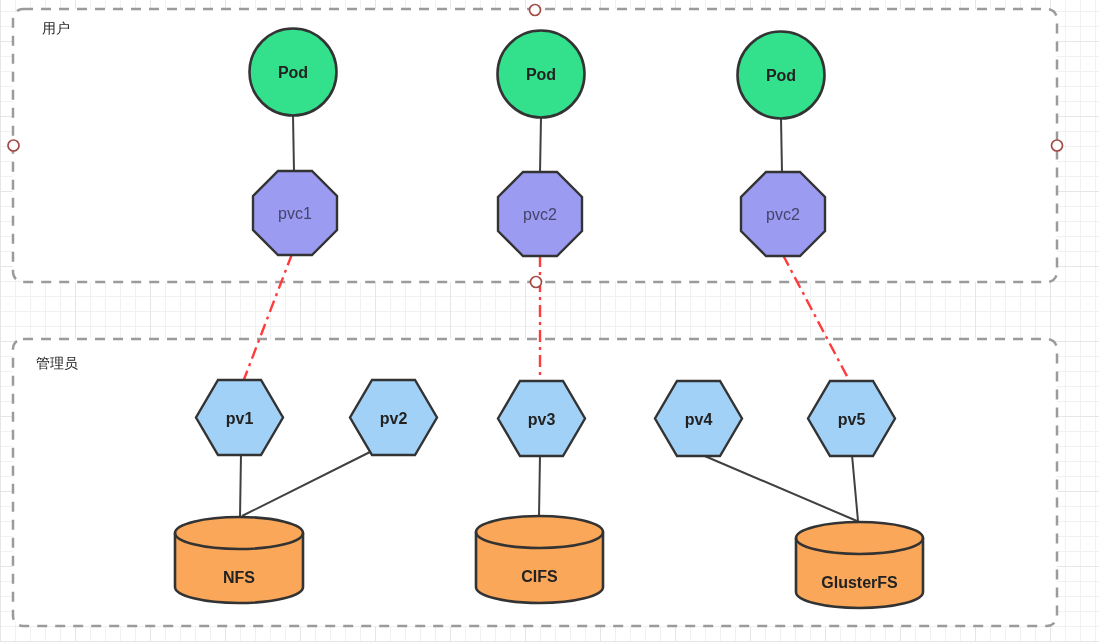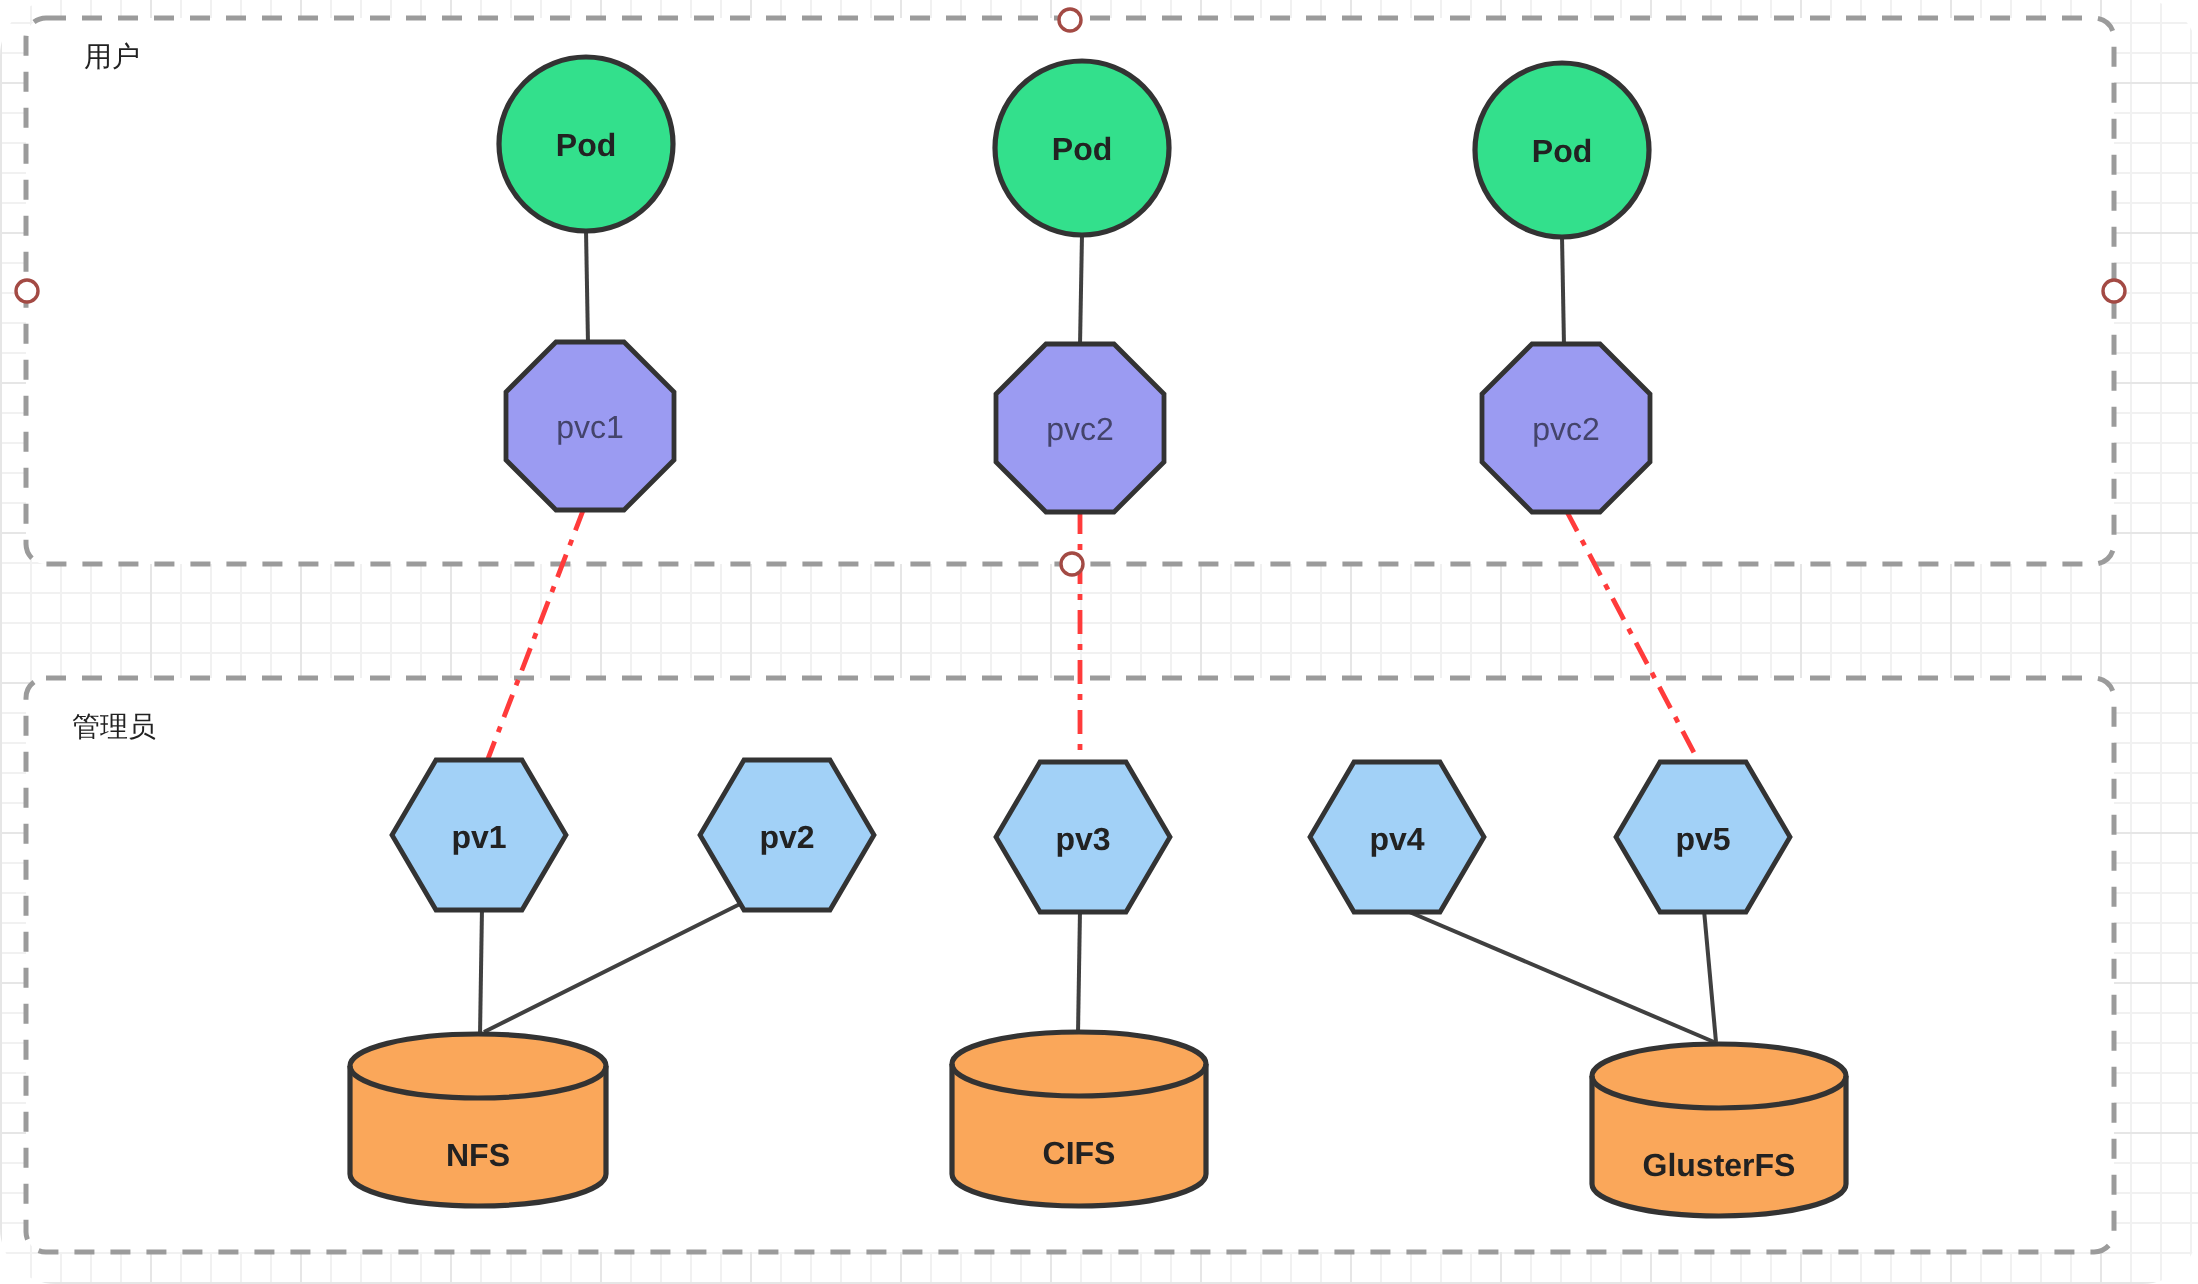--- a/index.html
+++ b/index.html
@@ -10,21 +10,20 @@
   .canvas{
     position:relative;
     width:1099px;height:642px;
     overflow:hidden;
     background:
       repeating-linear-gradient(0deg,  #e6e6e6 0 1px, transparent 1px 75px),
       repeating-linear-gradient(90deg, #e6e6e6 0 1px, transparent 1px 75px),
       repeating-linear-gradient(0deg,  #f1f1f1 0 1px, transparent 1px 15px),
       repeating-linear-gradient(90deg, #f1f1f1 0 1px, transparent 1px 15px),
       #ffffff;
-    border-radius: 28px;
   }
   svg{position:absolute;left:0;top:0;}
   .region-box{
     fill:#ffffff;
     stroke:var(--region-stroke,#9b9b9b);
     stroke-width:2.5;
     stroke-dasharray:10 8;
   }
   .region-label{
     font-size:14px;

